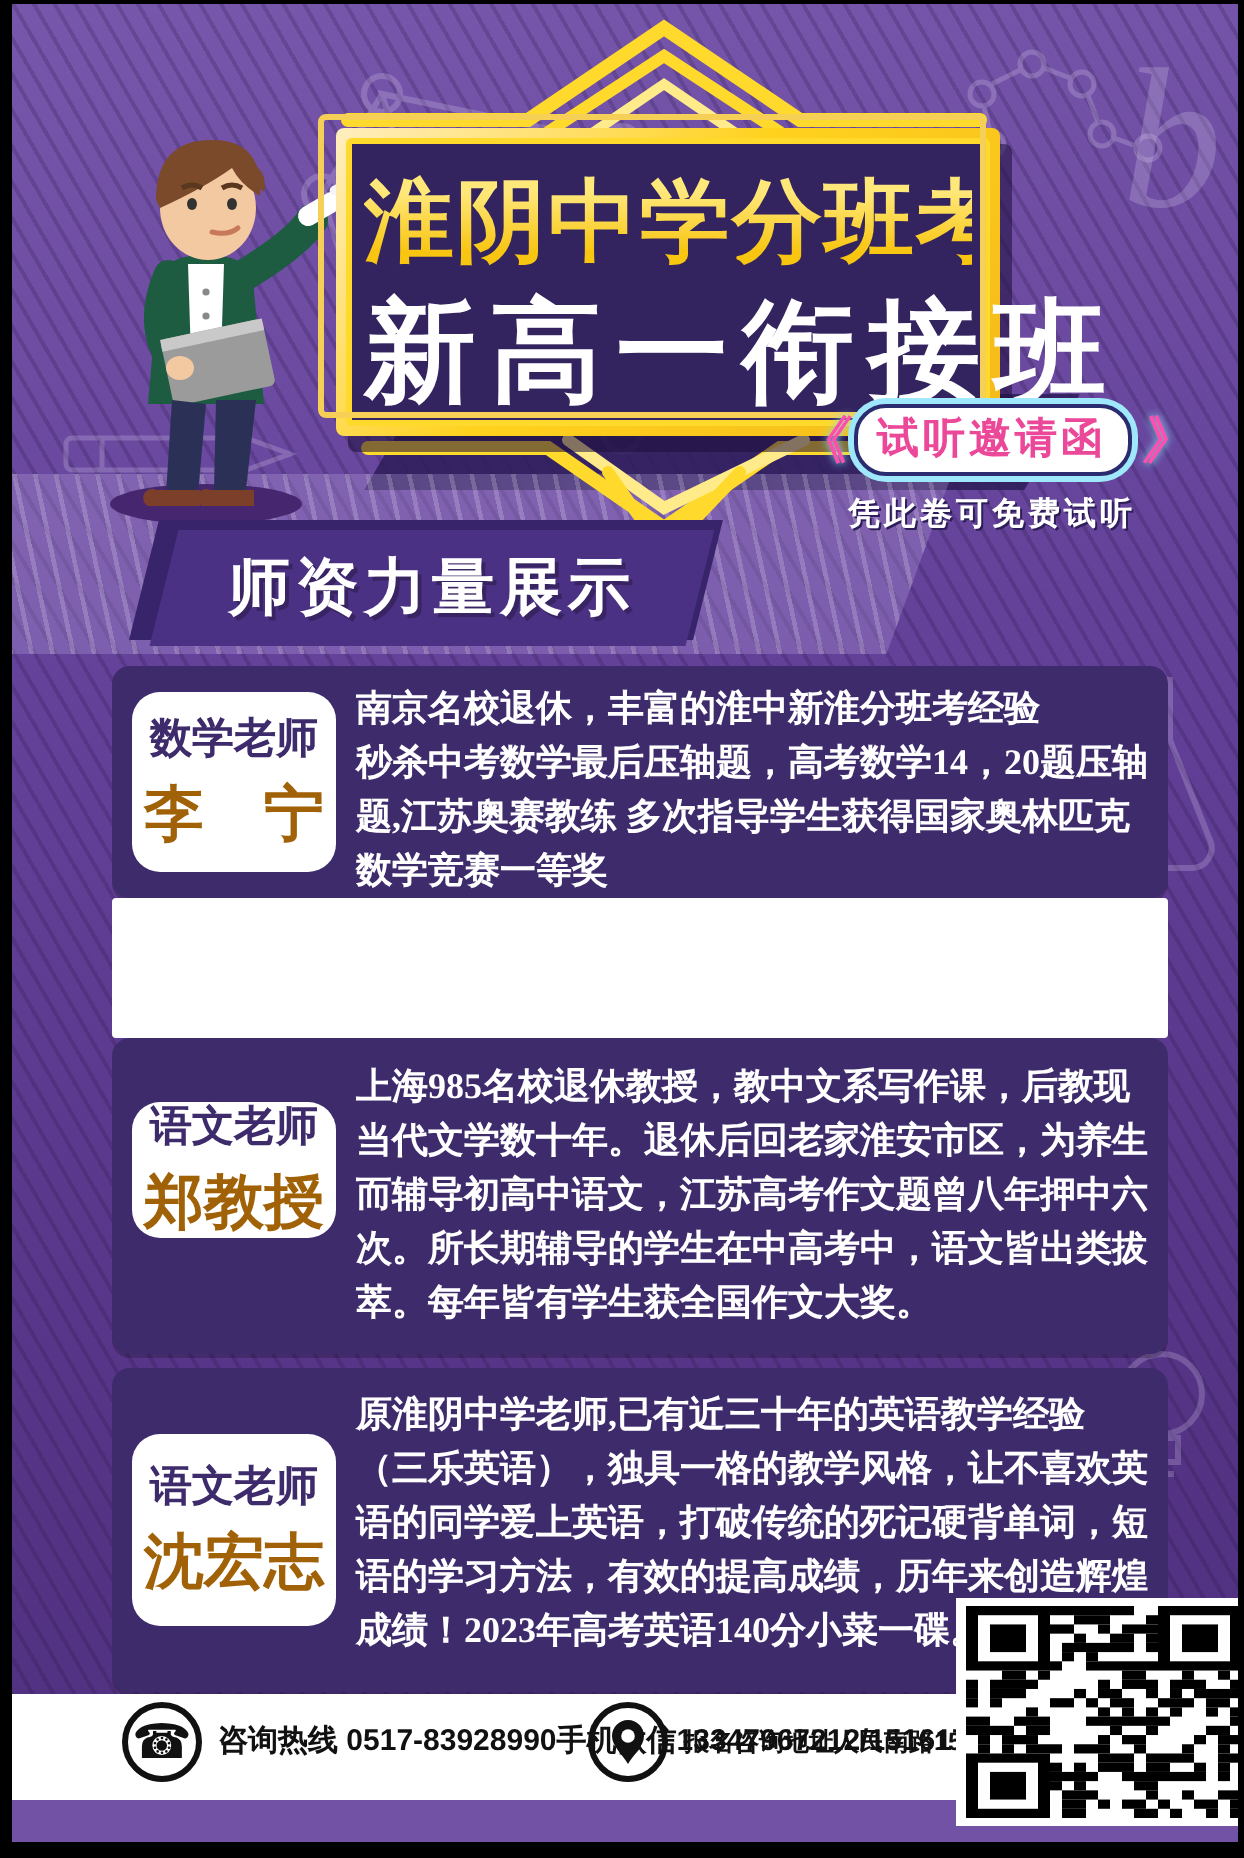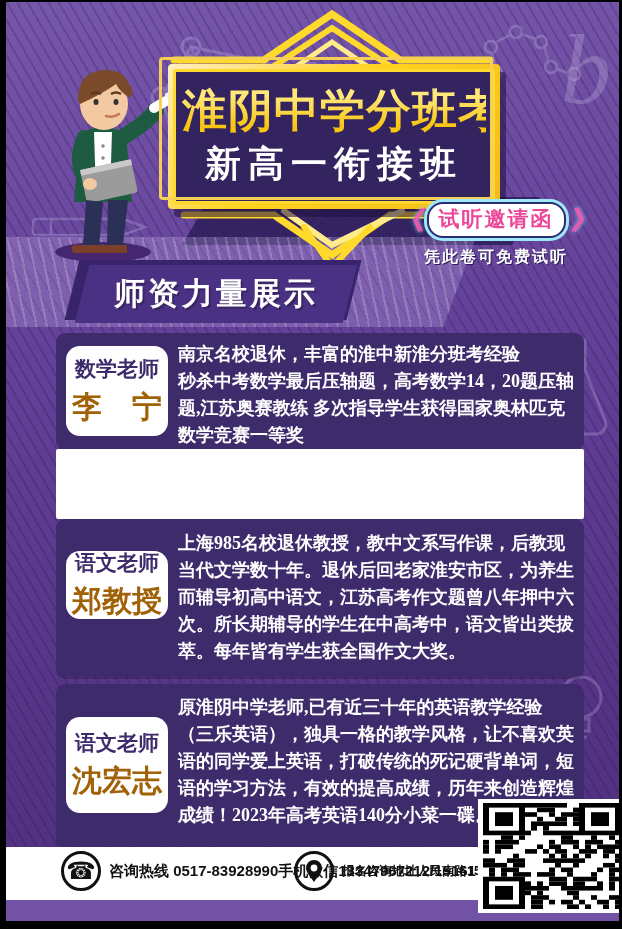--- a/index.html
+++ b/index.html
@@ -16,25 +16,25 @@
   .silhouette{position:absolute;background:#2d1d58;opacity:.85;}
   .light-panel{position:absolute;background:repeating-linear-gradient(60deg, rgba(255,255,255,.18) 0 2px, transparent 2px 9px),rgba(190,170,225,.28);}
   
   .title-wrap{position:absolute;left:148px;top:6px;width:356px;}
   .chev{display:block;margin:0 auto;}
   .title-box{
     position:relative;margin:-6px 10px 0 14px;background:linear-gradient(135deg,#ffeec0,#ffd21e 45%,#f4b91a);
     padding:5px;border-radius:4px;box-shadow:6px 8px 0 rgba(30,15,60,.55);
   }
   .title-box:before{content:"";position:absolute;left:-9px;top:-7px;right:7px;bottom:9px;border:3px solid #f6cf57;border-radius:4px;pointer-events:none;}
-  .title-inner{background:#33235f;border:3px solid #ffd92b;border-radius:3px;text-align:center;padding:14px 6px 16px;}
+  .title-inner{background:#33235f;border:3px solid #ffd92b;border-radius:3px;text-align:center;padding:14px 6px 1px;}
   .title-l1{font-size:45px;font-weight:900;letter-spacing:1px;color:#ffd21e;
     background:linear-gradient(180deg,#ffe87a 20%,#f8c511 80%);-webkit-background-clip:text;background-clip:text;
     -webkit-text-fill-color:transparent;line-height:1.1;white-space:nowrap;}
-  .title-l2{font-size:36px;font-weight:900;letter-spacing:7px;color:#fff;line-height:1.2;margin-top:6px;white-space:nowrap;}
+  .title-l2{font-size:56px;font-weight:900;letter-spacing:7px;color:#fff;line-height:1.2;margin-top:6px;white-space:nowrap;}
   
   .badge{position:absolute;right:0;top:200px;width:246px;text-align:center;}
   .badge-row{display:flex;align-items:center;justify-content:center;gap:6px;}
   .badge-chev{font-size:26px;font-weight:900;color:#ff4fae;text-shadow:0 0 4px #7de0f2;transform:skewX(-8deg);letter-spacing:-4px;}
   .badge-pill{background:#fff;border:2px solid #2b2b70;box-shadow:0 0 0 3px #9fe7fb;border-radius:16px;padding:1px 10px 3px;}
   .badge-label{color:#ec4899;font-size:21px;font-weight:900;letter-spacing:2px;white-space:nowrap;}
   .badge-sub{margin-top:9px;color:#fff;font-size:16px;font-weight:900;letter-spacing:2px;text-shadow:1px 1px 0 #2d1d58;}
   
   .band-shadow{position:absolute;left:66px;top:258px;width:282px;height:60px;background:#37246b;transform:skewX(-14deg);}
   .band{position:absolute;left:76px;top:263px;width:268px;height:58px;background:#4b3183;transform:skewX(-14deg);

